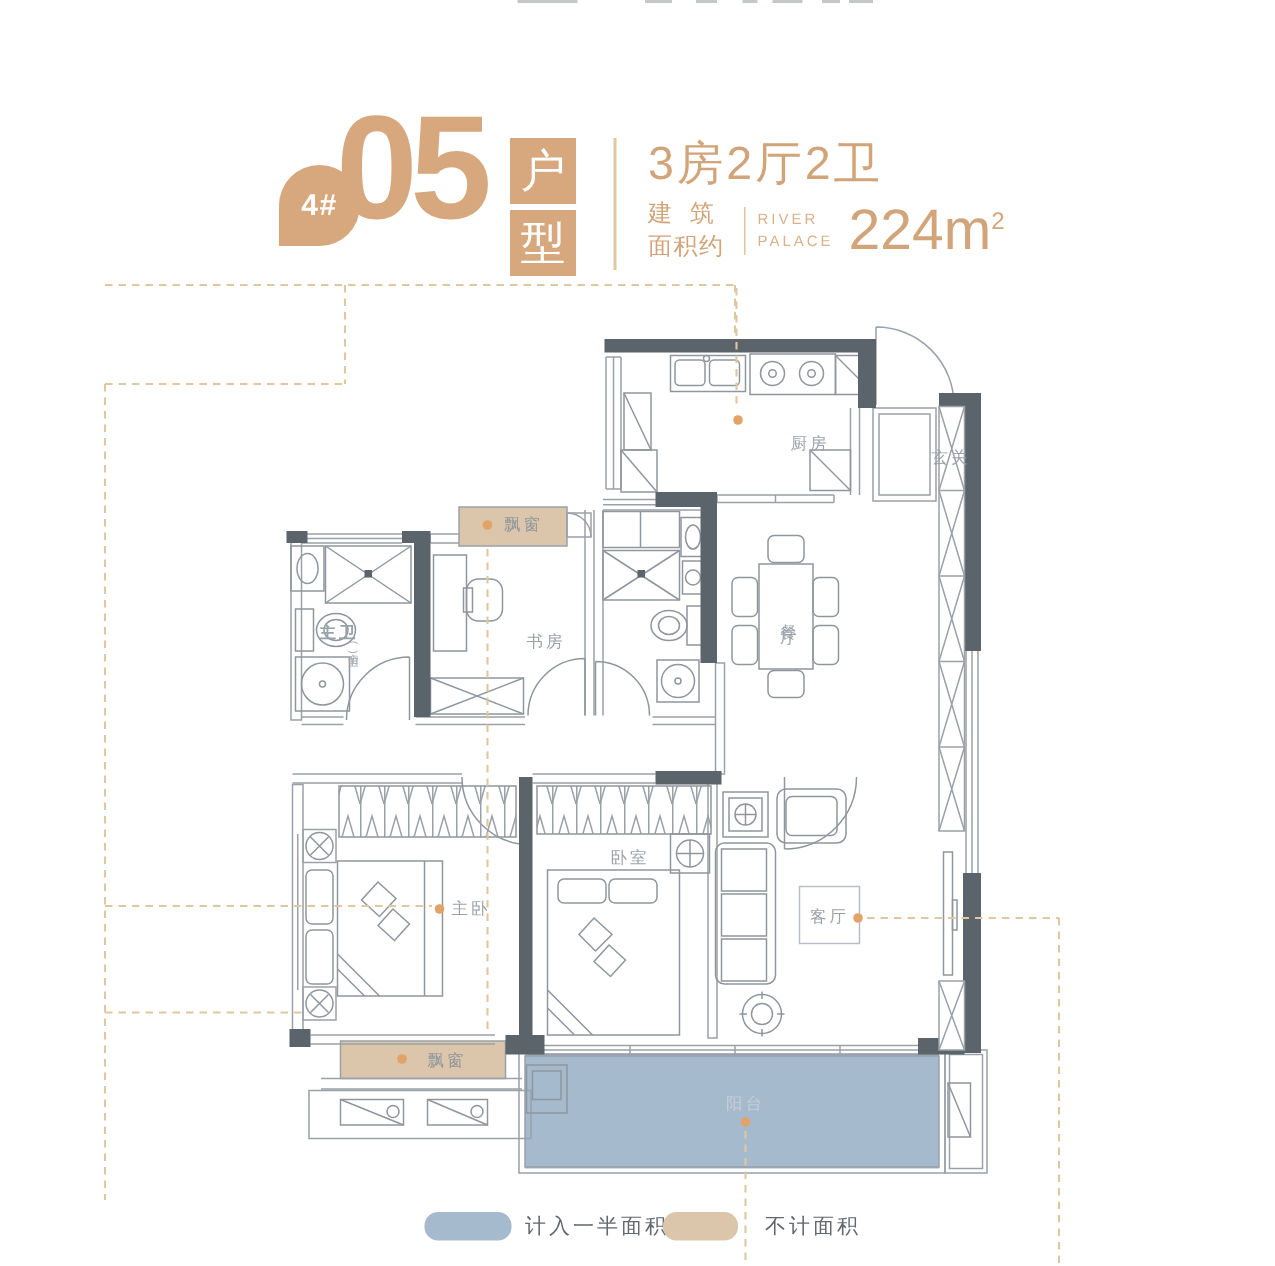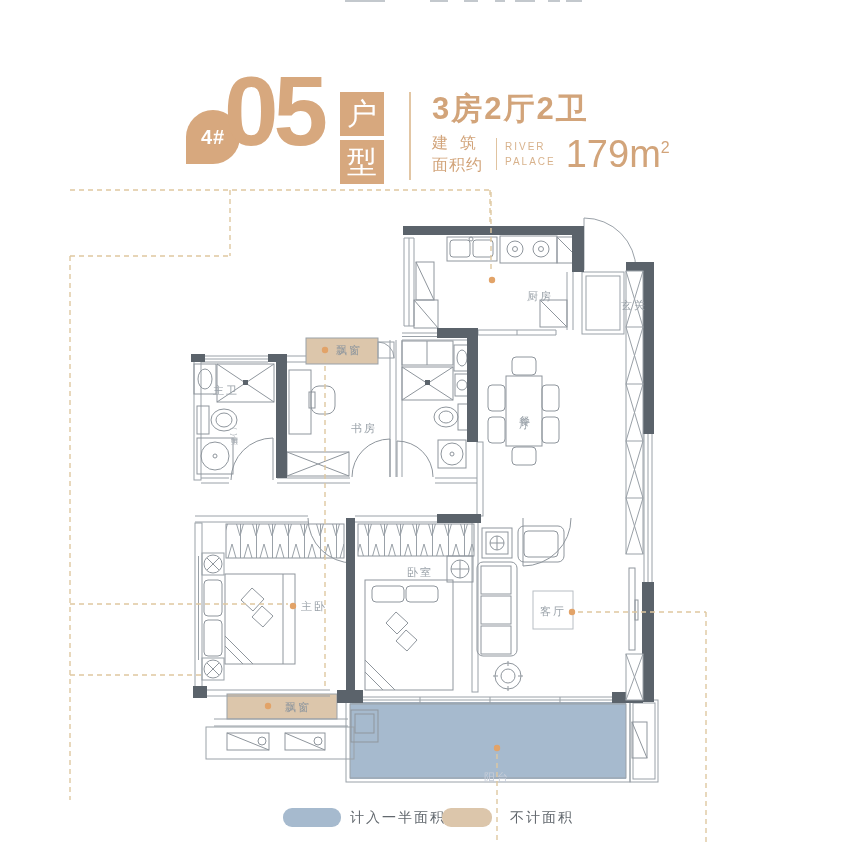--- a/index.html
+++ b/index.html
@@ -10,21 +10,21 @@
   
   .badge{left:186px;top:110px;width:54px;height:54px;background:#d7a87e;
          border-radius:50% 50% 50% 0;color:#fff;font-weight:bold;font-size:20px;
          display:flex;align-items:center;justify-content:center;letter-spacing:1px;}
   .big-num{left:224px;top:58px;font-size:98px;font-weight:bold;color:#d7a87e;
            letter-spacing:-5px;line-height:1.1;}
   .type-box{left:340px;width:44px;height:44px;background:#d7a87e;color:#fff;
             font-size:30px;display:flex;align-items:center;justify-content:center;}
   .tb1{top:92px;} .tb2{top:140px;}
   .hdr-divider{left:409px;top:92px;width:2px;height:88px;background:#e2c6a4;}
-  .rooms-sum{left:432px;top:88px;font-size:31px;color:#d2a47a;letter-spacing:2px;font-weight:700;}
+  .rooms-sum{left:432px;top:88px;font-size:31px;color:#d2a47a;letter-spacing:2px;font-weight:400;}
   .area-row{left:432px;top:132px;display:flex;align-items:center;color:#d2a47a;}
   .area-prefix{font-size:16px;line-height:1.4;}
   .area-prefix .l1{letter-spacing:12px;display:block;}
   .area-prefix .l2{letter-spacing:1px;display:block;}
   .mini-vline{width:1px;height:32px;background:#e0c3a0;margin:0 8px;}
   .brand{font-size:10px;letter-spacing:2px;line-height:1.5;color:#d8b28c;}
   .area-val{font-size:38px;margin-left:10px;color:#d2a47a;}
   .area-val sup{font-size:16px;}
 
   
@@ -68,21 +68,21 @@
   <div class="area-prefix">
     <span class="l1">建筑</span>
     <span class="l2">面积约</span>
   </div>
   <div class="mini-vline"></div>
   <div class="brand">
     <span>RIVER</span><br>
     <span>PALACE</span>
   </div>
   <div class="area-val">
-    <span>179m</span><sup>2</sup>
+    <span>224m</span><sup>2</sup>
   </div>
 </div>
 
 <svg width="850" height="844" viewBox="0 0 850 844">
   <defs>
     <pattern id="wrob" width="16" height="36" patternUnits="userSpaceOnUse">
       <path d="M0 32 L8 4 L16 32" fill="none" stroke="#9aa1a8" stroke-width="1"></path>
       <line x1="0.5" y1="0" x2="0.5" y2="36" stroke="#9aa1a8" stroke-width="1"></line>
     </pattern>
   </defs>
@@ -322,26 +322,26 @@
     <circle cx="293" cy="606" r="3.2"></circle>
     <circle cx="572" cy="612" r="3.2"></circle>
     <circle cx="268" cy="706" r="3.2"></circle>
     <circle cx="497" cy="748" r="3.2"></circle>
   </g>
 </svg>
 
 <div class="abs rlabel" style="left:494px;top:296px;margin-left:46px;">厨房</div>
 <div class="abs rlabel" style="left:603px;top:305px;margin-left:31px;">玄关</div>
 <div class="abs rlabel on-tan" style="left:349px;top:350px;">飘窗</div>
-<div class="abs rlabel" style="left:226px;top:390px;">主卫</div>
+<div class="abs rlabel" style="left:226px;top:422px;font-weight:bold;">主卫</div>
 <div class="abs rlabel v note" style="left:234px;top:432px;">(全明卫)</div>
 <div class="abs rlabel" style="left:364px;top:428px;text-align:center;">书房</div>
 <div class="abs rlabel v" style="left:524px;top:411px;">餐厅</div>
 <div class="abs rlabel" style="left:314px;top:606px;">主卧</div>
 <div class="abs rlabel" style="left:420px;top:572px;">卧室</div>
 <div class="abs rlabel" style="left:553px;top:611px;">客厅</div>
 <div class="abs rlabel on-tan" style="left:298px;top:707px;">飘窗</div>
-<div class="abs rlabel on-blue" style="left:497px;top:777px;">阳台</div>
+<div class="abs rlabel on-blue" style="left:497px;top:736px;">阳台</div>
 
 <div class="abs sw sw1"></div>
 <div class="abs leg-label ll1">计入一半面积</div>
 <div class="abs sw sw2"></div>
 <div class="abs leg-label ll2">不计面积</div>
 
 </body></html>

